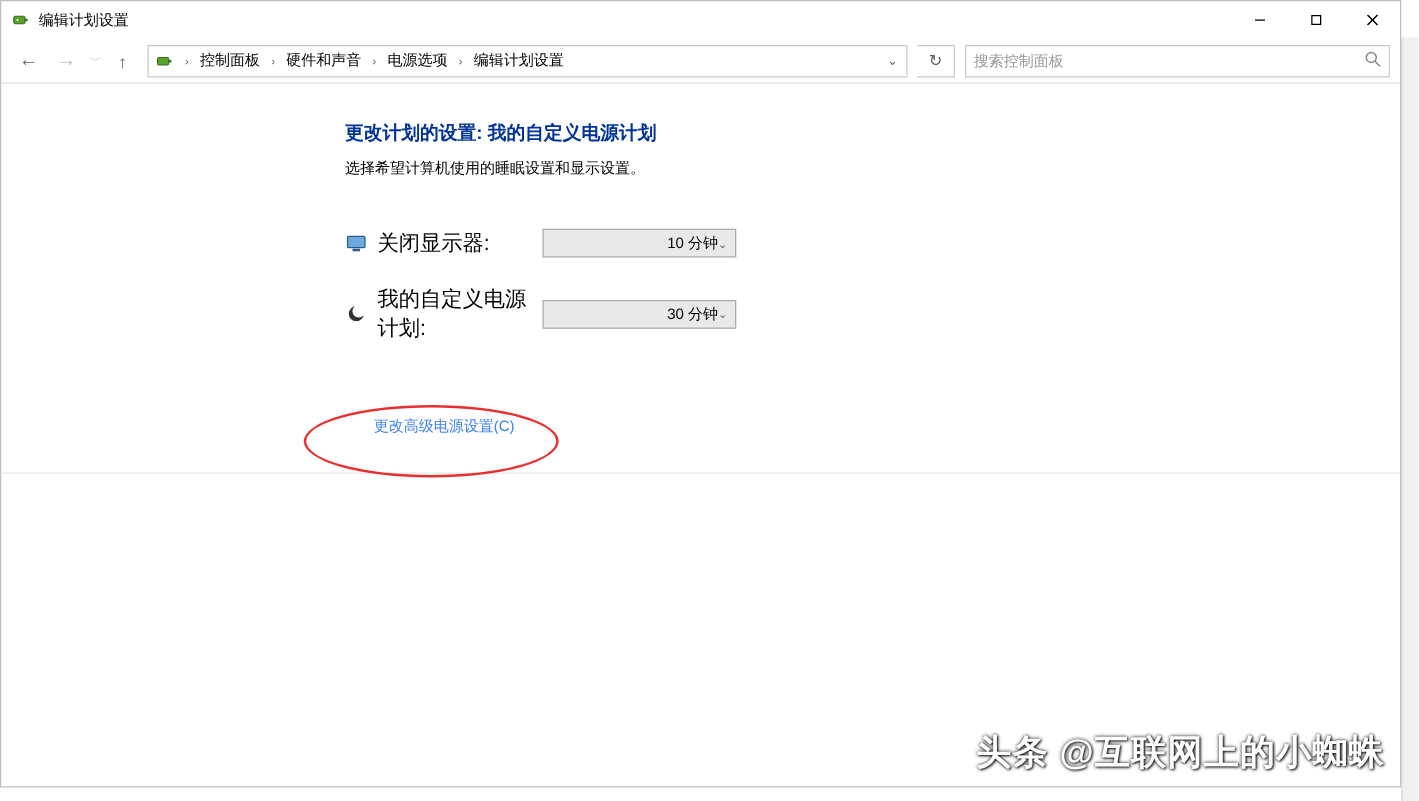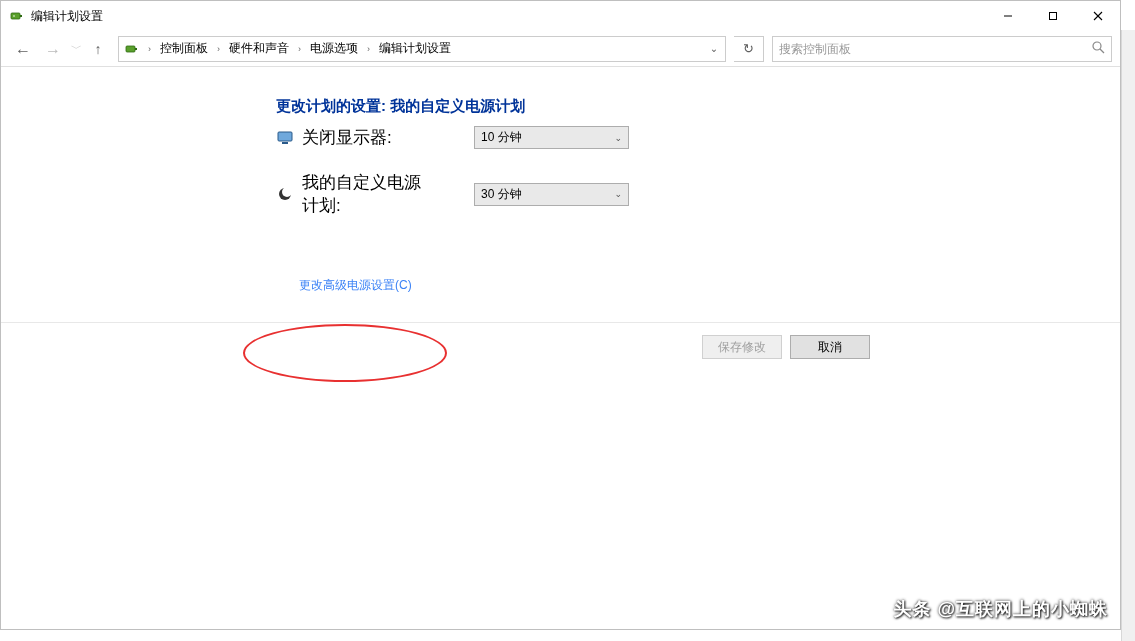--- a/index.html
+++ b/index.html
@@ -34,36 +34,36 @@
   .search-icon { color:#888; font-size:13px; }
 
   .content { position: relative; padding: 30px 0 0 0; }
 
   .heading { color: #003399; font-size: 15px; margin-left: 275px; margin-bottom: 10px; }
   .subheading { font-size: 12px; color: #000; margin-left: 275px; margin-bottom: 40px; }
 
   .setting-row { display: flex; align-items: center; margin-left: 275px; margin-bottom: 22px; }
   .setting-icon { width: 18px; height: 18px; margin-right: 8px; display:inline-flex; align-items:center; justify-content:center; }
   .setting-label { font-size: 17px; width: 132px; color:#000; }
-  .setting-select { width: 155px; height: 23px; border: 1px solid #adadad; background: #e9e9e9; font-size: 12px; padding: 0 6px; display:flex; align-items:center; justify-content:space-between;margin-left:40px; }
+  .setting-select { width: 155px; height: 23px; border: 1px solid #adadad; background: #e9e9e9; font-size: 12px; padding: 0 6px; display:flex; align-items:center; justify-content:flex-end; }
   .setting-select .sel-arrow { font-size:9px; color:#555; }
 
   .adv-link { color: #3b82f6; font-size: 12px; margin-left: 298px; cursor: pointer; position: relative; z-index: 2; }
 
   
   .ellipse { position: absolute; left: 242px; top: 257px; width: 204px; height: 58px; border: 2.5px solid #e83030; border-radius: 50%; pointer-events: none; }
 
   .hr { border: none; border-top: 1px solid #e8e8e8; margin: 28px 0 12px 0; }
 
   .footer-btns { display: flex; justify-content: flex-end; gap: 8px; padding-right: 250px; }
   .btn { width: 80px; height: 24px; font-size: 12px; border: 1px solid #adadad; background: #e9e9e9; display:flex; align-items:center; justify-content:center; }
   .btn.disabled { color: #a0a0a0; background:#efefef; border-color:#d0d0d0; }
   .btn.primary { background:#e1e1e1; color:#000; }
 
-  .watermark { position: absolute; right: 12px; bottom: 8px; font-size: 18px; color: #fff; font-weight: bold; text-shadow: 0 0 3px rgba(0,0,0,.9), 1px 1px 2px rgba(0,0,0,.8); letter-spacing: 1px; }
+  .watermark { position: absolute; right: 12px; bottom: 8px; font-size: 28px; color: #fff; font-weight: bold; text-shadow: 0 0 3px rgba(0,0,0,.9), 1px 1px 2px rgba(0,0,0,.8); letter-spacing: 1px; }
 
   .right-edge { position:absolute; right:0; top:30px; bottom:0; width:14px; background:#f0f0f0; border-left:1px solid #d8d8d8; }
 
   
   .pwr-svg { width:16px; height:16px; }
 </style>
 </head>
 <body>
 
 <div class="window">
@@ -132,20 +132,21 @@
             <circle cx="5" cy="5" r="4" fill="none" stroke="#888" stroke-width="1.2"></circle>
             <line x1="8" y1="8" x2="12" y2="12" stroke="#888" stroke-width="1.2"></line>
           </svg>
       </span>
     </div>
   </div>
 
   <div class="content">
 
     <h1 class="heading">更改计划的设置: 我的自定义电源计划</h1>
+    <div class="subheading">选择希望计算机使用的睡眠设置和显示设置。</div>
 
     <div class="setting-row">
       <span class="setting-icon">
         <svg width="16" height="16" viewBox="0 0 16 16">
             <rect x="1" y="2" width="14" height="9" rx="1" fill="#6fa8dc" stroke="#2a5a8a"></rect>
             <rect x="5" y="12" width="6" height="2" fill="#2a5a8a"></rect>
           </svg>
       </span>
       <span class="setting-label">关闭显示器:</span>
       <div class="setting-select">
@@ -169,24 +170,20 @@
     </div>
 
     <div style="height:36px"></div>
 
     <a class="adv-link">更改高级电源设置(C)</a>
 
     <div class="ellipse"></div>
 
     <hr class="hr">
 
-    <div class="footer-btns">
-      <div class="btn disabled">保存修改</div>
-      <div class="btn primary">取消</div>
-    </div>
 
   </div>
 
   <div class="watermark">头条 @互联网上的小蜘蛛</div>
 
 </div>
 
 <div class="right-edge"></div>
 
 </body></html>

